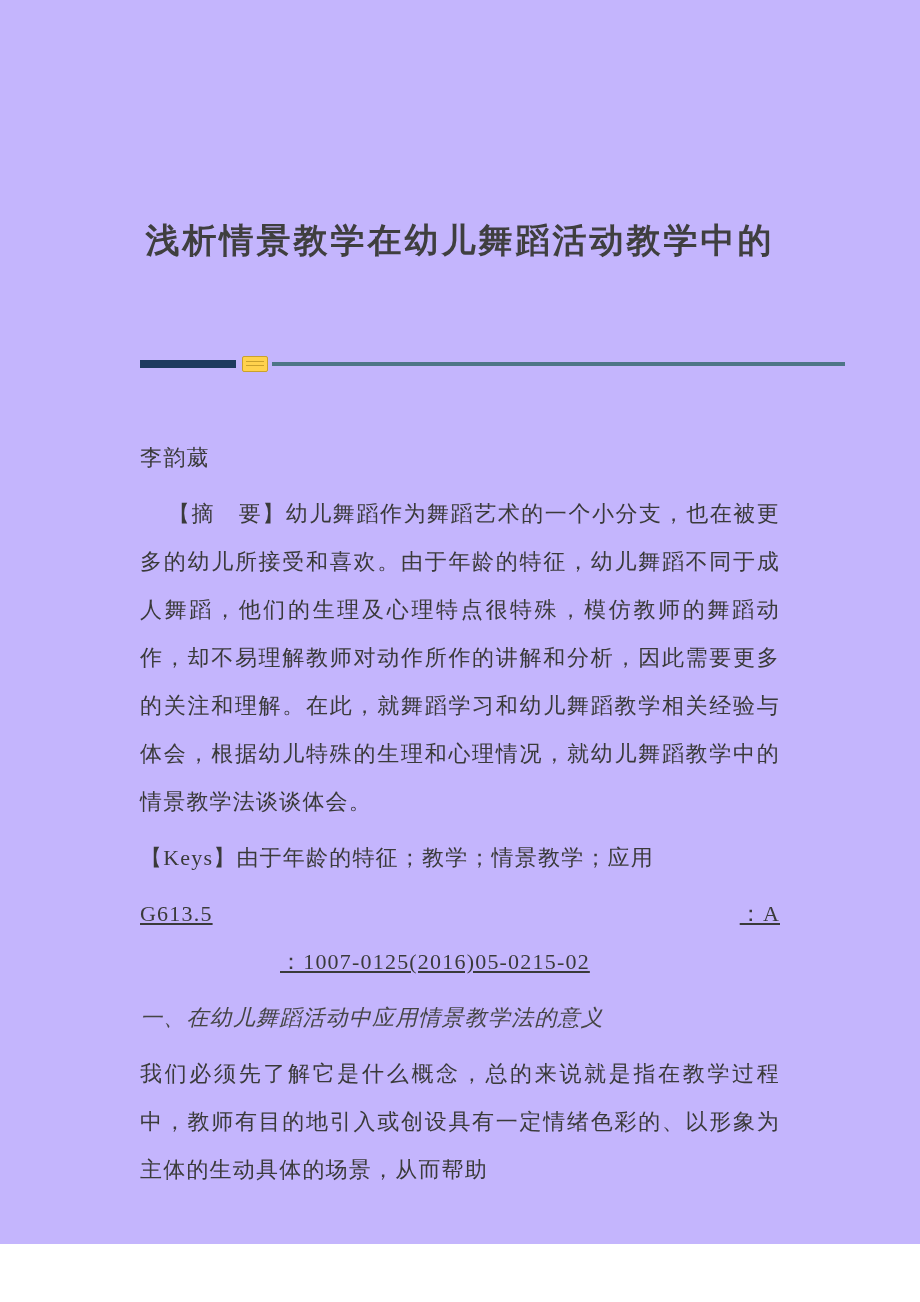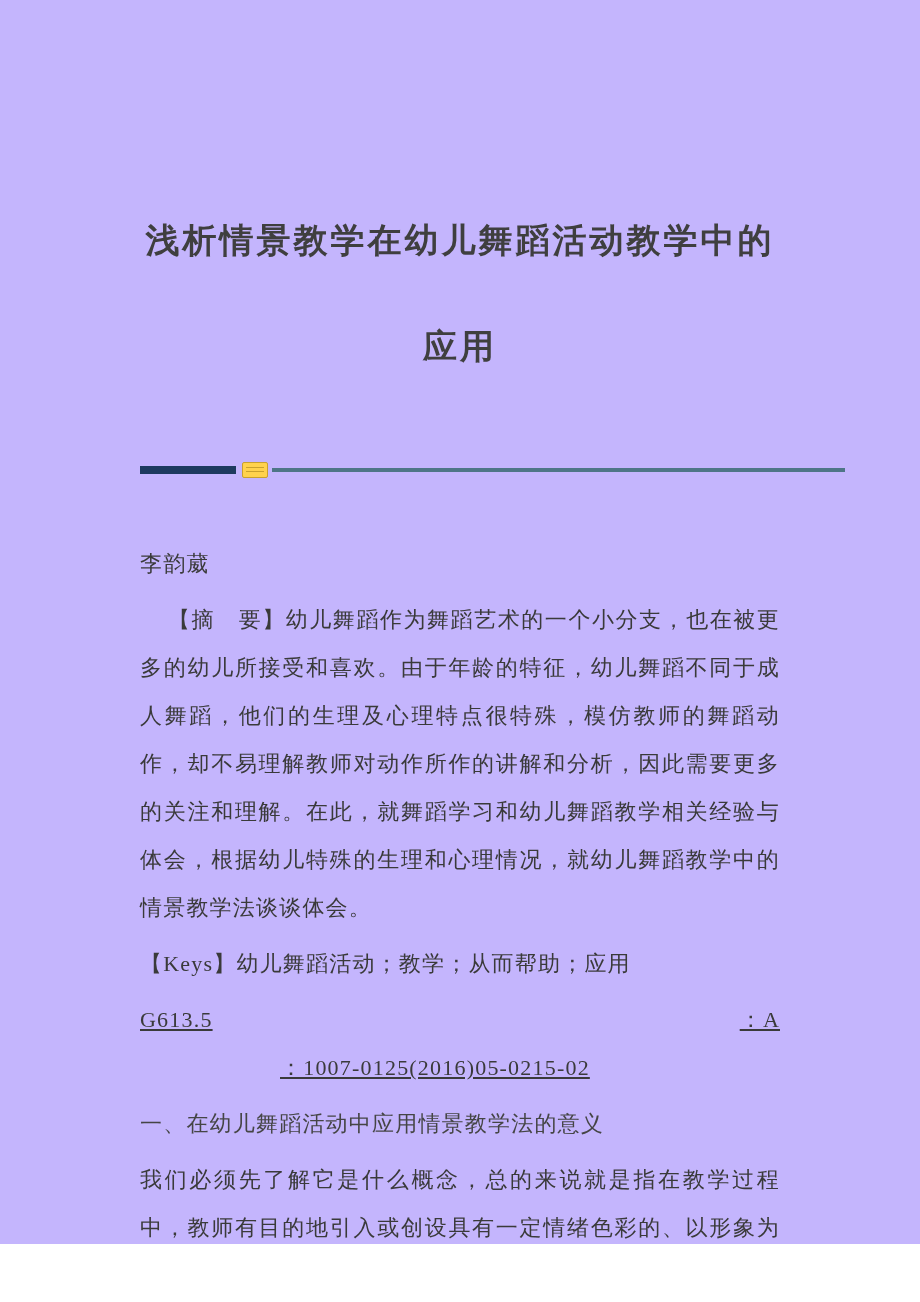--- a/index.html
+++ b/index.html
@@ -69,42 +69,41 @@
     letter-spacing: 1.2px;
     line-height: 48px;
     color: #3a3a3a;
   }
   .body-text p { margin: 8px 0 0 0; text-align: justify; }
   .body-text p:first-child { margin-top: 0; }
   .abstract { text-indent: 28px; }
   .classification span { display: inline-block; text-decoration: underline; }
   .classification .gap1 { margin-left: 92px; }
   .classification .gap2 { margin-left: 140px; }
-  .heading { color: #454545; }
+  .heading { color: #454545; font-style: italic; }
 </style>
 </head>
 <body>
 
 <div class="page">
 
   <h1 class="title">
     <span class="title-line">浅析情景教学在幼儿舞蹈活动教学中的</span>
-    <span class="title-line">应用</span>
   </h1>
 
   <div class="divider">
     <span class="divider-bar"></span>
     <span class="divider-icon"></span>
     <span class="divider-line"></span>
   </div>
 
   <div class="body-text">
     <p class="author">李韵葳</p>
     <p class="abstract">【摘　要】幼儿舞蹈作为舞蹈艺术的一个小分支，也在被更多的幼儿所接受和喜欢。由于年龄的特征，幼儿舞蹈不同于成人舞蹈，他们的生理及心理特点很特殊，模仿教师的舞蹈动作，却不易理解教师对动作所作的讲解和分析，因此需要更多的关注和理解。在此，就舞蹈学习和幼儿舞蹈教学相关经验与体会，根据幼儿特殊的生理和心理情况，就幼儿舞蹈教学中的情景教学法谈谈体会。</p>
-    <p class="keywords">【Keys】幼儿舞蹈活动；教学；从而帮助；应用</p>
+    <p class="keywords">【Keys】由于年龄的特征；教学；情景教学；应用</p>
     <p class="classification">
       <span>G613.5</span>
       <span class="gap1">：A</span>
       <span class="gap2">：1007-0125(2016)05-0215-02</span>
     </p>
     <p class="heading">一、在幼儿舞蹈活动中应用情景教学法的意义</p>
     <p class="paragraph">我们必须先了解它是什么概念，总的来说就是指在教学过程中，教师有目的地引入或创设具有一定情绪色彩的、以形象为主体的生动具体的场景，从而帮助</p>
   </div>
 
 </div>

